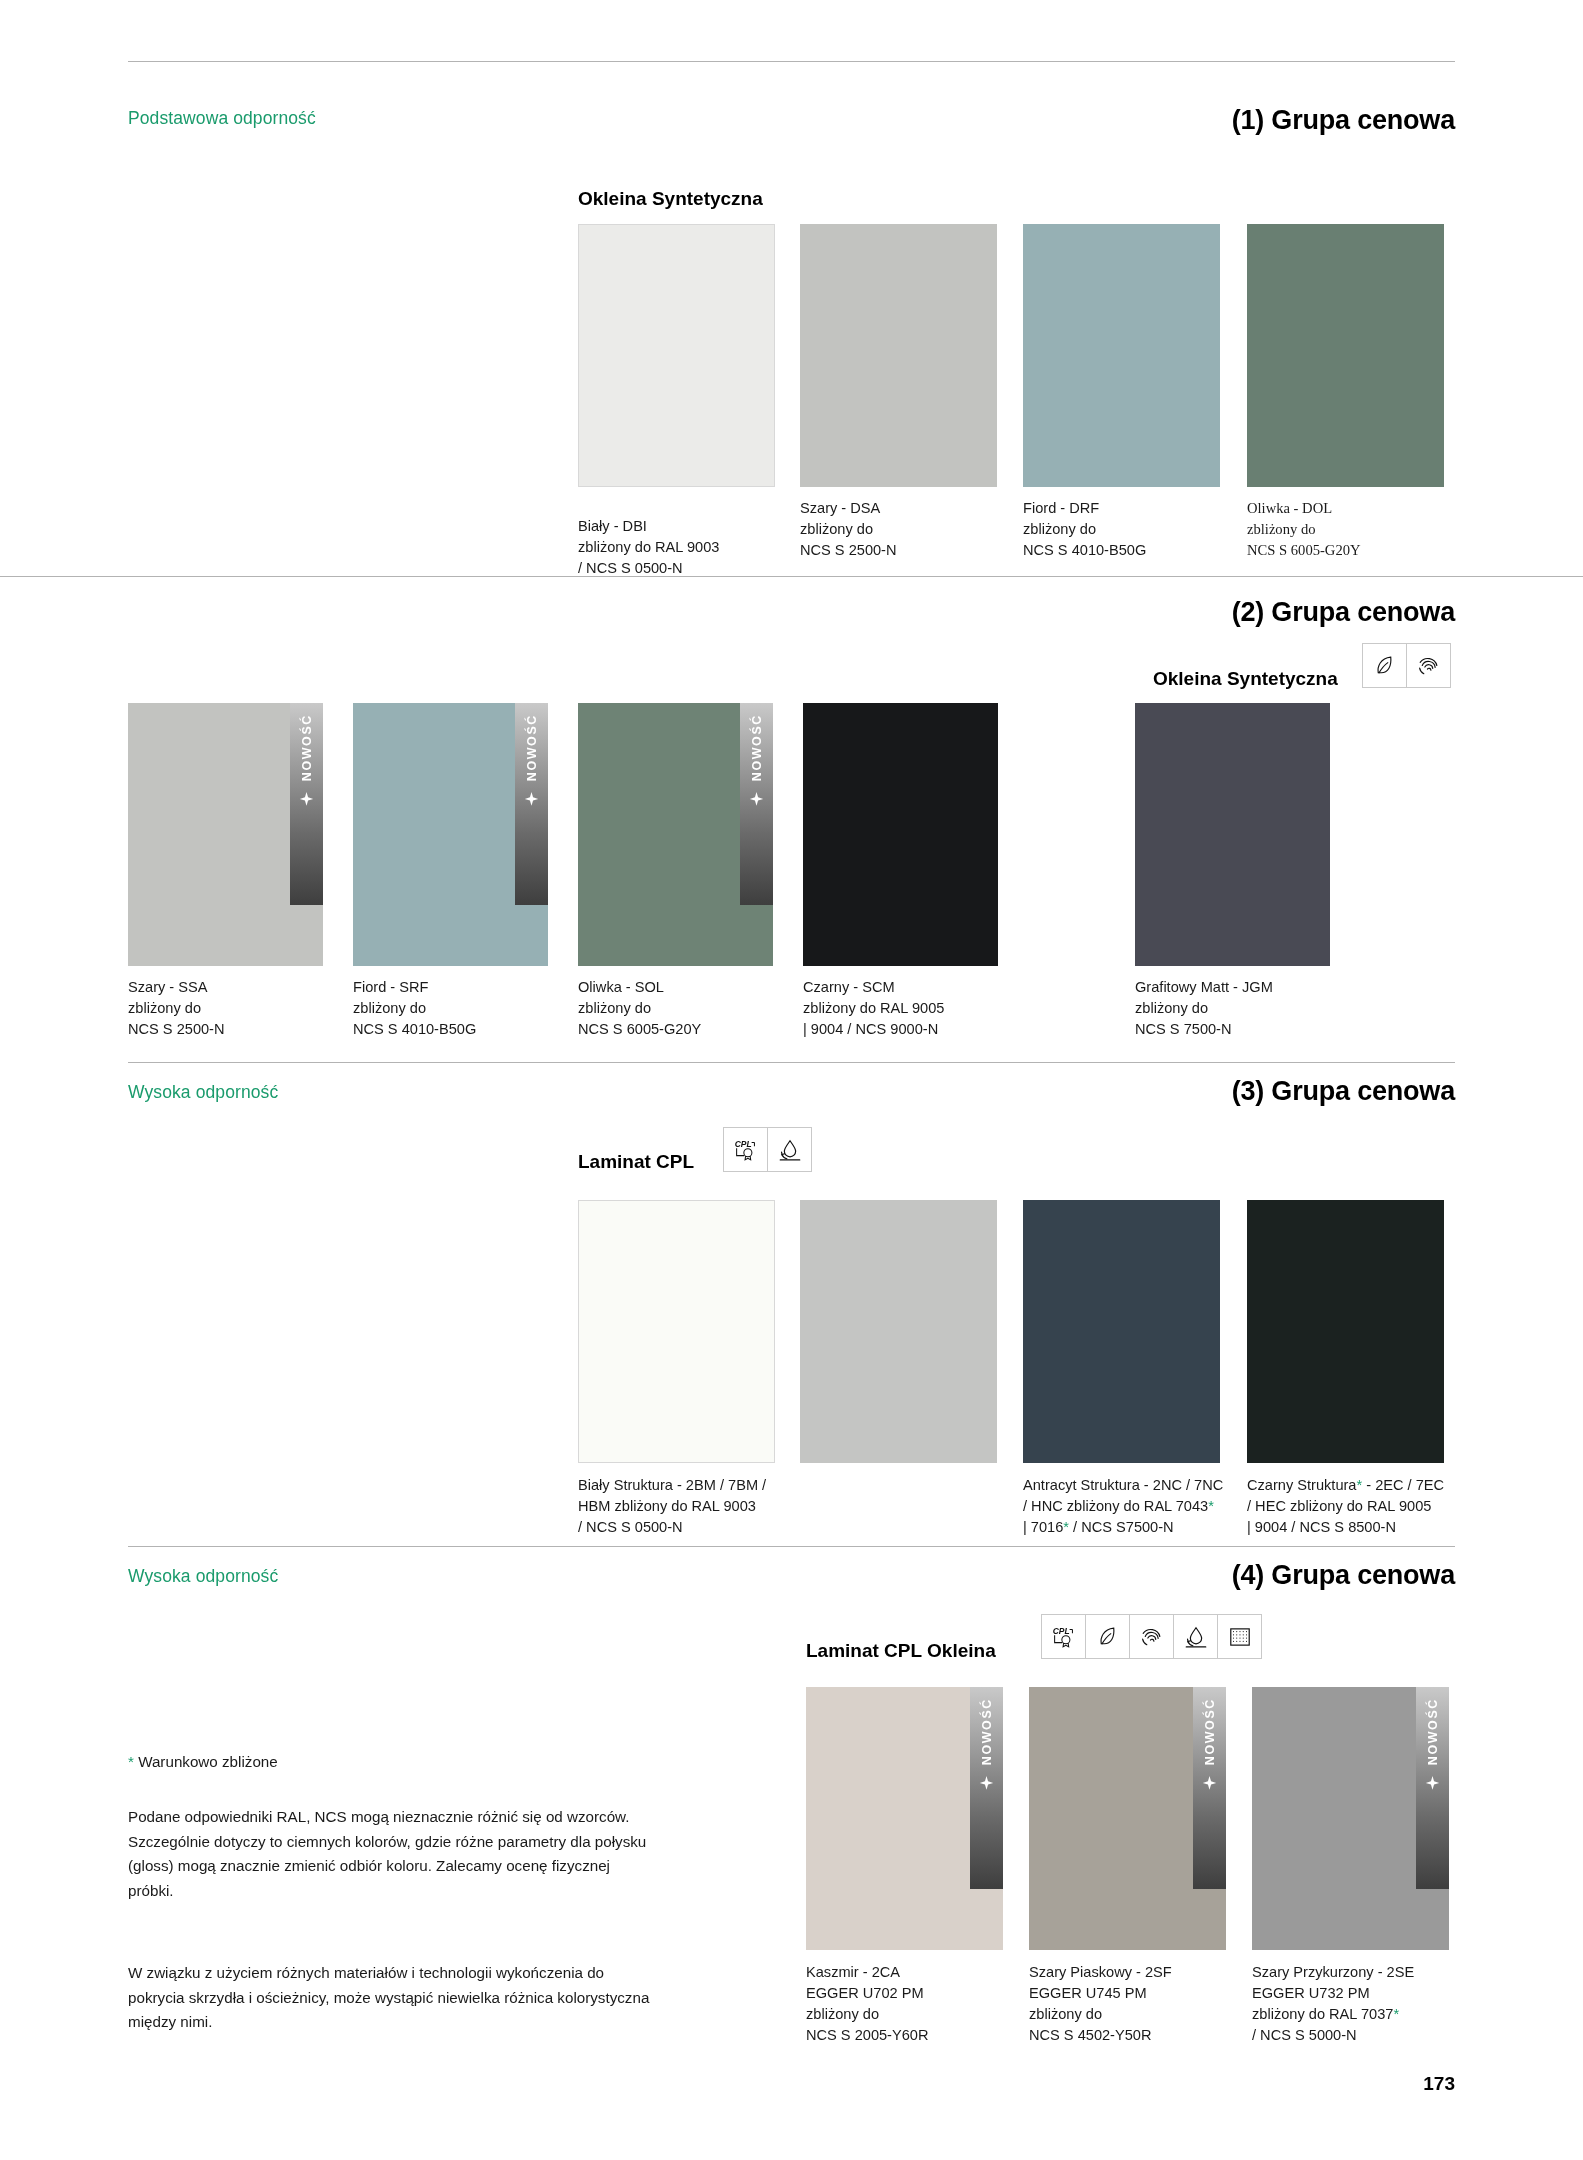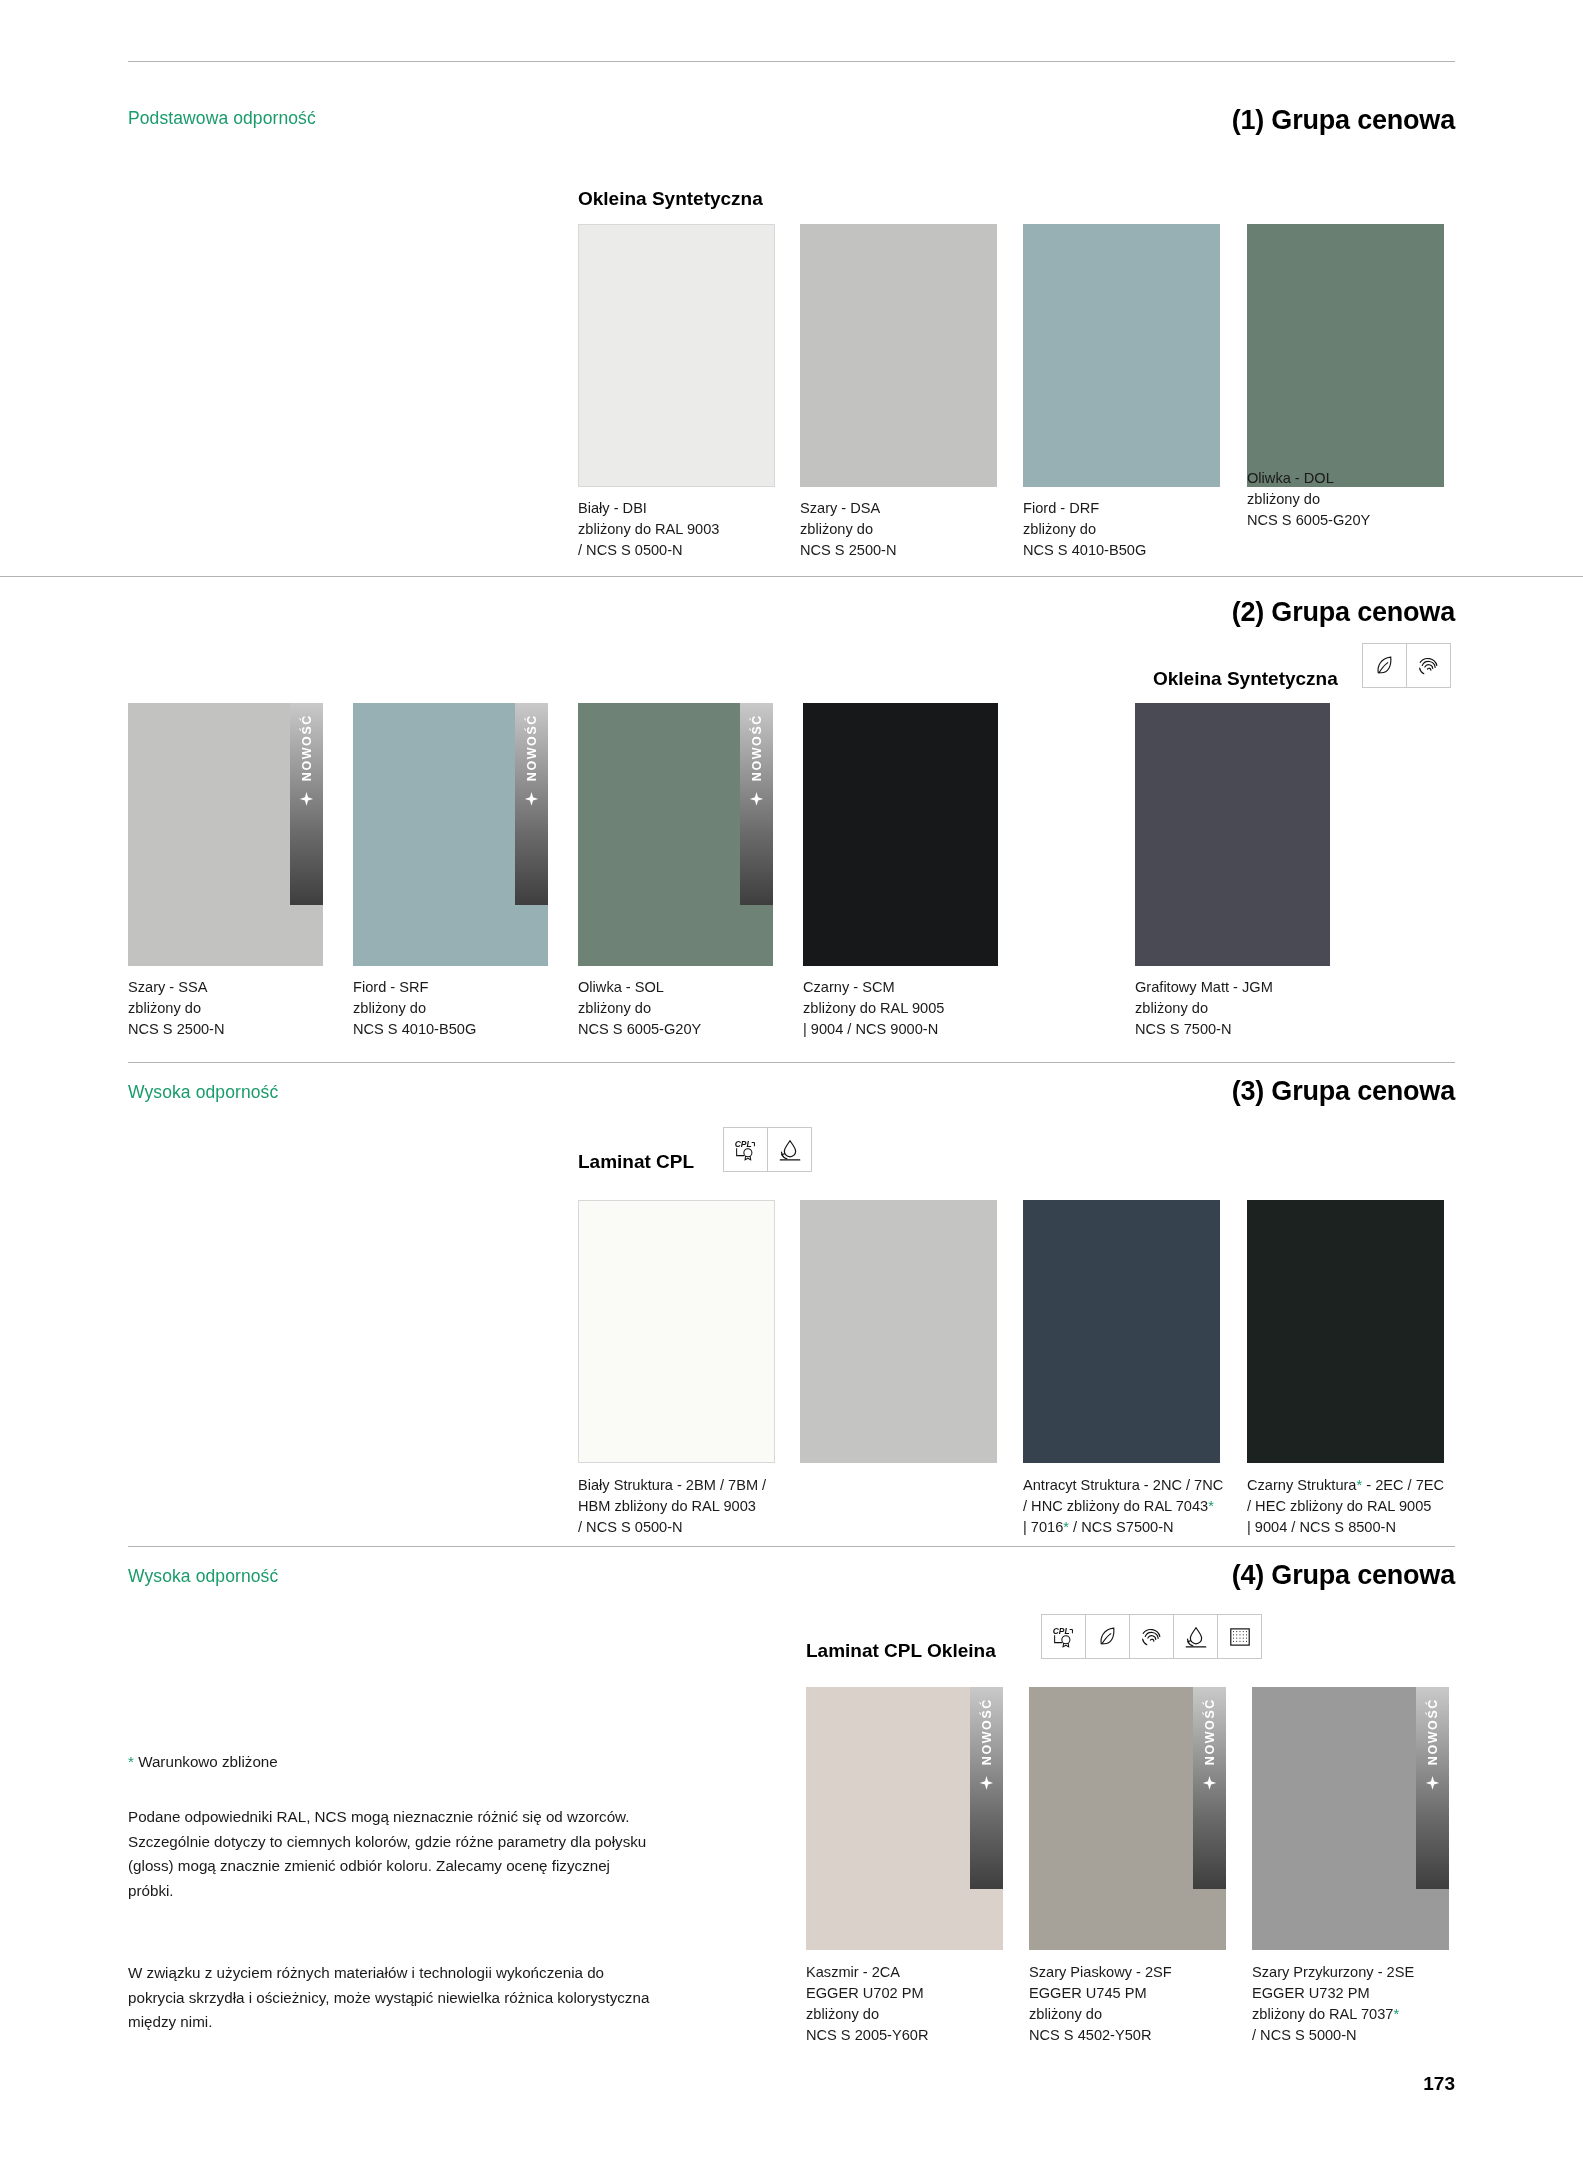--- a/index.html
+++ b/index.html
@@ -74,39 +74,39 @@
 <div class="page">
 
   <div class="rule rule-inset" style="top:61px;"></div>
   <div class="section-label" style="left:128px;top:108px;">Podstawowa odporność</div>
   <div class="group-title" style="top:105px;">(1) Grupa cenowa</div>
   <div class="material-title" style="left:578px;top:188px;">Okleina Syntetyczna</div>
 
   <div class="swatch" style="left:578px;top:224px;width:197px;height:263px;">
     <div class="chip bordered" style="background:#ebebe9"></div>
   </div>
-  <div class="caption" style="left:578px;top:498px;width:195px;"><span>Biały - DBI</span><br><span>zbliżony do RAL 9003
+  <div class="caption" style="left:578px;top:516px;width:195px;"><span>Biały - DBI</span><br><span>zbliżony do RAL 9003
 / NCS S 0500-N</span></div>
 
   <div class="swatch" style="left:800px;top:224px;width:197px;height:263px;">
     <div class="chip" style="background:#c2c3c0"></div>
   </div>
   <div class="caption" style="left:800px;top:498px;width:195px;"><span>Szary - DSA</span><br><span>zbliżony do
 NCS S 2500-N</span></div>
 
   <div class="swatch" style="left:1023px;top:224px;width:197px;height:263px;">
     <div class="chip" style="background:#96b0b4"></div>
   </div>
   <div class="caption" style="left:1023px;top:498px;width:195px;"><span>Fiord - DRF</span><br><span>zbliżony do
 NCS S 4010-B50G</span></div>
 
   <div class="swatch" style="left:1247px;top:224px;width:197px;height:263px;">
     <div class="chip" style="background:#697f72"></div>
   </div>
-  <div class="caption" style="left:1247px;top:468px;width:195px;"><span>Oliwka - DOL</span><br><span>zbliżony do
+  <div class="caption" style="left:1247px;top:498px;width:195px;font-family:Liberation Serif, serif;"><span>Oliwka - DOL</span><br><span>zbliżony do
 NCS S 6005-G20Y</span></div>
 
   <div class="rule rule-full" style="top:576px;"></div>
   <div class="group-title" style="top:597px;">(2) Grupa cenowa</div>
 
   <div class="iconstrip" style="left:1362px;top:643px;">
     <div class="iconcell">
       <svg width="25" height="25" viewBox="0 0 24 24" fill="none" stroke="#111" stroke-width="1.1">
         <path d="M6 19C5 13 8 5 18 4c1 9-3 15-9 15z"></path>
         <path d="M6.5 19.5C9 15 12 11.5 15.5 9"></path>

